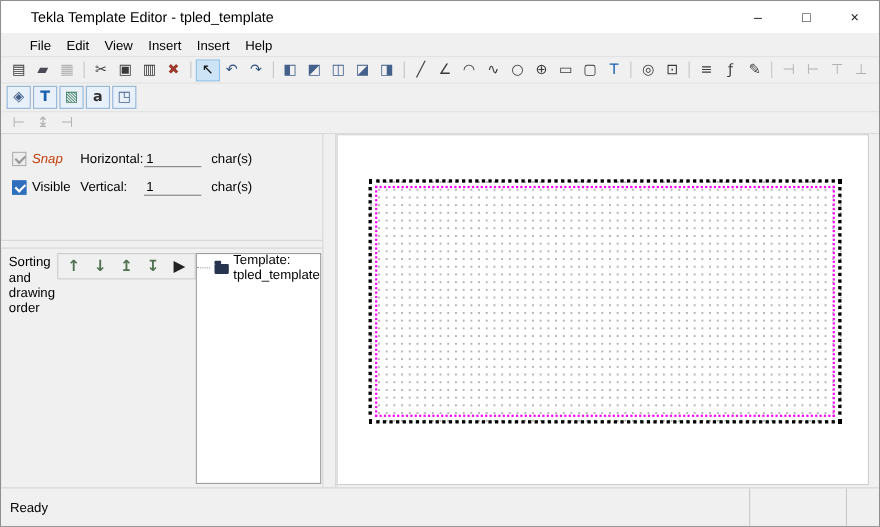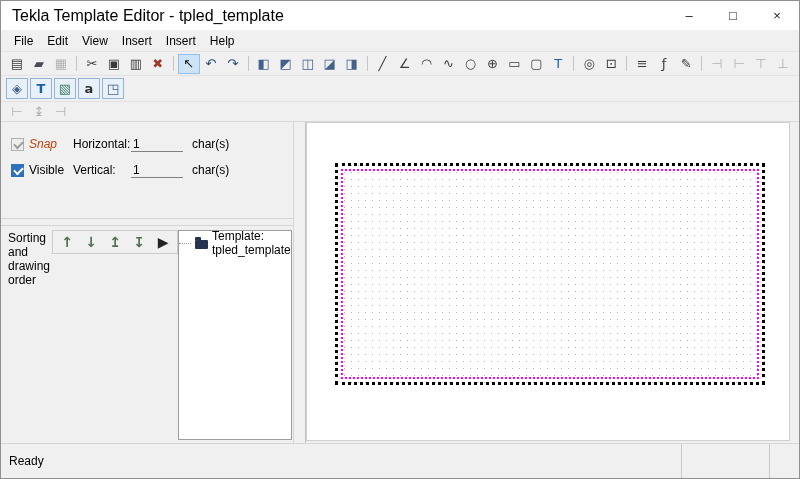--- a/index.html
+++ b/index.html
@@ -3,27 +3,27 @@
 <meta charset="utf-8">
 <style>
   * { margin:0; padding:0; box-sizing:border-box; }
   html,body { width:800px; height:479px; overflow:hidden;
     font-family:"Liberation Sans", sans-serif; font-size:12px; color:#000; background:#f0f0f0; }
   .window { width:800px; height:479px; display:flex; flex-direction:column;
     background:#f0f0f0; border:1px solid #8f8f8f; }
 
   
   .titlebar { height:29px; flex:0 0 auto; background:#ffffff; display:flex; align-items:center; }
-  .title { padding-left:11px; font-size:16px; }
+  .title { padding-left:27px; font-size:13px; }
   .win-controls { margin-left:auto; display:flex; height:100%; }
   .win-btn { width:44px; height:100%; display:flex; align-items:center; justify-content:center;
     font-size:13px; color:#1a1a1a; cursor:default; }
 
   
-  .menubar { height:21px; flex:0 0 auto; display:flex; align-items:center; padding-left:6px; background:#f0f0f0; }
+  .menubar { height:21px; flex:0 0 auto; display:flex; align-items:center; padding-left:19px; background:#f0f0f0; }
   .menu-item { padding:3px 7px; }
 
   
   .toolbar { display:flex; align-items:center; padding:1px 5px; flex:0 0 auto; background:#f0f0f0;
     border-top:1px solid #e2e2e2; }
   .toolbar-main { height:24px; }
   .toolbar-objects { height:26px; }
   .toolbar-extra { height:20px; }
   .tbtn { width:20px; height:18px; display:flex; align-items:center; justify-content:center;
     margin:0 1px; cursor:default; }

